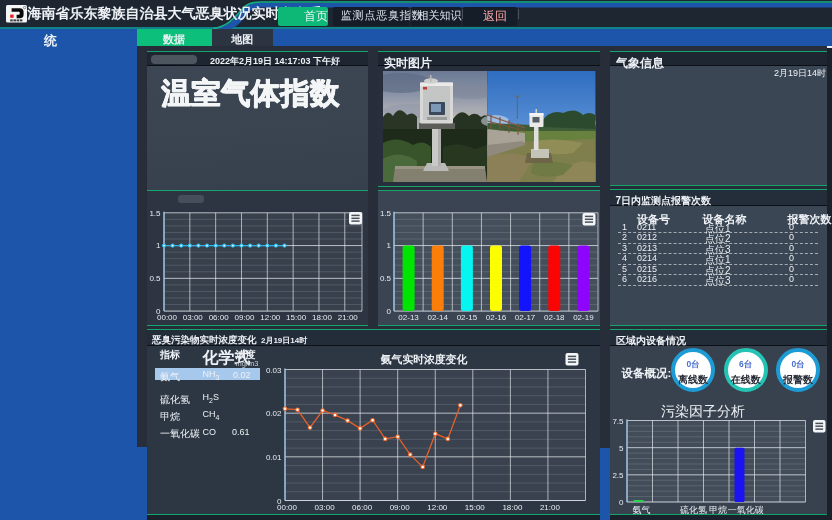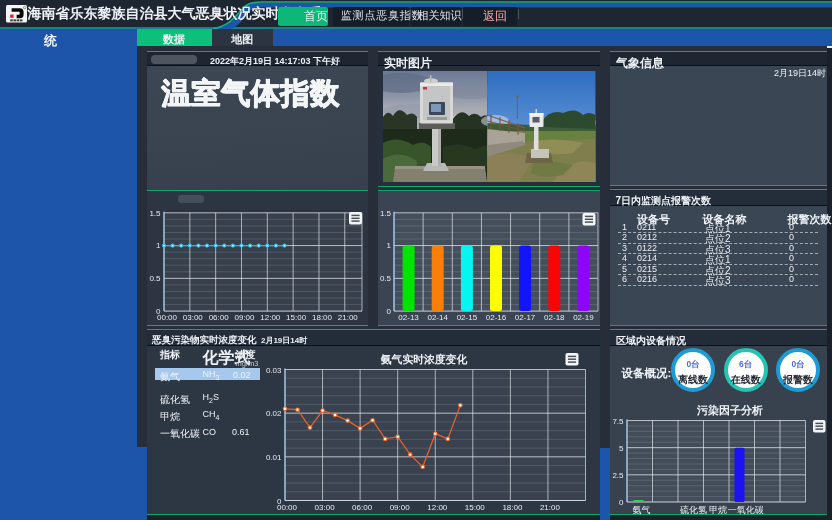--- a/index.html
+++ b/index.html
@@ -307,21 +307,21 @@
 <div class="t" style="left:621.5px;top:366px;font-size:11.5px;font-weight:bold">设备概况:</div>
 <div class="abs" style="left:671.0px;top:347.8px;width:44px;height:44px;border-radius:50%;background:#fff;border:4.5px solid #1d9bd4"></div>
 <div class="t" style="left:671.0px;top:359px;width:44px;text-align:center;font-size:8.5px;font-weight:bold;color:#4a6fd1">0台</div>
 <div class="t" style="left:671.0px;top:372.5px;width:44px;text-align:center;font-size:10px;font-weight:bold;color:#252a35">离线数</div>
 <div class="abs" style="left:723.7px;top:347.8px;width:44px;height:44px;border-radius:50%;background:#fff;border:4.5px solid #25c3b4"></div>
 <div class="t" style="left:723.7px;top:359px;width:44px;text-align:center;font-size:8.5px;font-weight:bold;color:#4a6fd1">6台</div>
 <div class="t" style="left:723.7px;top:372.5px;width:44px;text-align:center;font-size:10px;font-weight:bold;color:#252a35">在线数</div>
 <div class="abs" style="left:776.0px;top:347.8px;width:44px;height:44px;border-radius:50%;background:#fff;border:4.5px solid #1d9bd4"></div>
 <div class="t" style="left:776.0px;top:359px;width:44px;text-align:center;font-size:8.5px;font-weight:bold;color:#4a6fd1">0台</div>
 <div class="t" style="left:776.0px;top:372.5px;width:44px;text-align:center;font-size:10px;font-weight:bold;color:#252a35">报警数</div>
-<div class="t" style="left:643px;top:402.5px;width:120px;text-align:right;font-size:11px;font-weight:bold">污染因子分析</div>
+<div class="t" style="left:643px;top:402.5px;width:120px;text-align:center;font-size:14px;font-weight:normal">污染因子分析</div>
 <svg class="abs" style="left:609.5px;top:412px" width="217" height="103" viewBox="609.5 412 217 103" font-family="Liberation Sans">
     <rect x="626.5" y="420.5" width="178.5" height="81.5" fill="rgba(255,255,255,0.06)"></rect>
     <line x1="626.5" y1="496.57" x2="805" y2="496.57" stroke="rgba(195,205,215,0.26)" stroke-width="0.7"></line>
     <line x1="626.5" y1="491.13" x2="805" y2="491.13" stroke="rgba(195,205,215,0.26)" stroke-width="0.7"></line>
     <line x1="626.5" y1="485.70" x2="805" y2="485.70" stroke="rgba(195,205,215,0.26)" stroke-width="0.7"></line>
     <line x1="626.5" y1="480.27" x2="805" y2="480.27" stroke="rgba(195,205,215,0.26)" stroke-width="0.7"></line>
     <line x1="626.5" y1="474.83" x2="805" y2="474.83" stroke="rgba(235,240,245,0.72)" stroke-width="1"></line>
     <line x1="626.5" y1="469.40" x2="805" y2="469.40" stroke="rgba(195,205,215,0.26)" stroke-width="0.7"></line>
     <line x1="626.5" y1="463.97" x2="805" y2="463.97" stroke="rgba(195,205,215,0.26)" stroke-width="0.7"></line>
     <line x1="626.5" y1="458.53" x2="805" y2="458.53" stroke="rgba(195,205,215,0.26)" stroke-width="0.7"></line>
@@ -365,21 +365,21 @@
 <div class="t" style="left:637px;top:221.8px;font-size:9px">0211</div>
 <div class="t" style="left:705px;top:221.8px;font-size:10px">点位1</div>
 <div class="t" style="left:789px;top:221.8px;font-size:9px">0</div>
 <div class="abs" style="left:618px;top:232.1px;width:200px;height:0;border-top:1px dashed rgba(255,255,255,0.55)"></div>
 <div class="t" style="left:622px;top:232.3px;font-size:9px">2</div>
 <div class="t" style="left:637px;top:232.3px;font-size:9px">0212</div>
 <div class="t" style="left:705px;top:232.3px;font-size:10px">点位2</div>
 <div class="t" style="left:789px;top:232.3px;font-size:9px">0</div>
 <div class="abs" style="left:618px;top:242.6px;width:200px;height:0;border-top:1px dashed rgba(255,255,255,0.55)"></div>
 <div class="t" style="left:622px;top:242.8px;font-size:9px">3</div>
-<div class="t" style="left:637px;top:242.8px;font-size:9px">0122</div>
+<div class="t" style="left:637px;top:242.8px;font-size:9px">0213</div>
 <div class="t" style="left:705px;top:242.8px;font-size:10px">点位3</div>
 <div class="t" style="left:789px;top:242.8px;font-size:9px">0</div>
 <div class="abs" style="left:618px;top:253.1px;width:200px;height:0;border-top:1px dashed rgba(255,255,255,0.55)"></div>
 <div class="t" style="left:622px;top:253.3px;font-size:9px">4</div>
 <div class="t" style="left:637px;top:253.3px;font-size:9px">0214</div>
 <div class="t" style="left:705px;top:253.3px;font-size:10px">点位1</div>
 <div class="t" style="left:789px;top:253.3px;font-size:9px">0</div>
 <div class="abs" style="left:618px;top:263.6px;width:200px;height:0;border-top:1px dashed rgba(255,255,255,0.55)"></div>
 <div class="t" style="left:622px;top:263.8px;font-size:9px">5</div>
 <div class="t" style="left:637px;top:263.8px;font-size:9px">0215</div>

